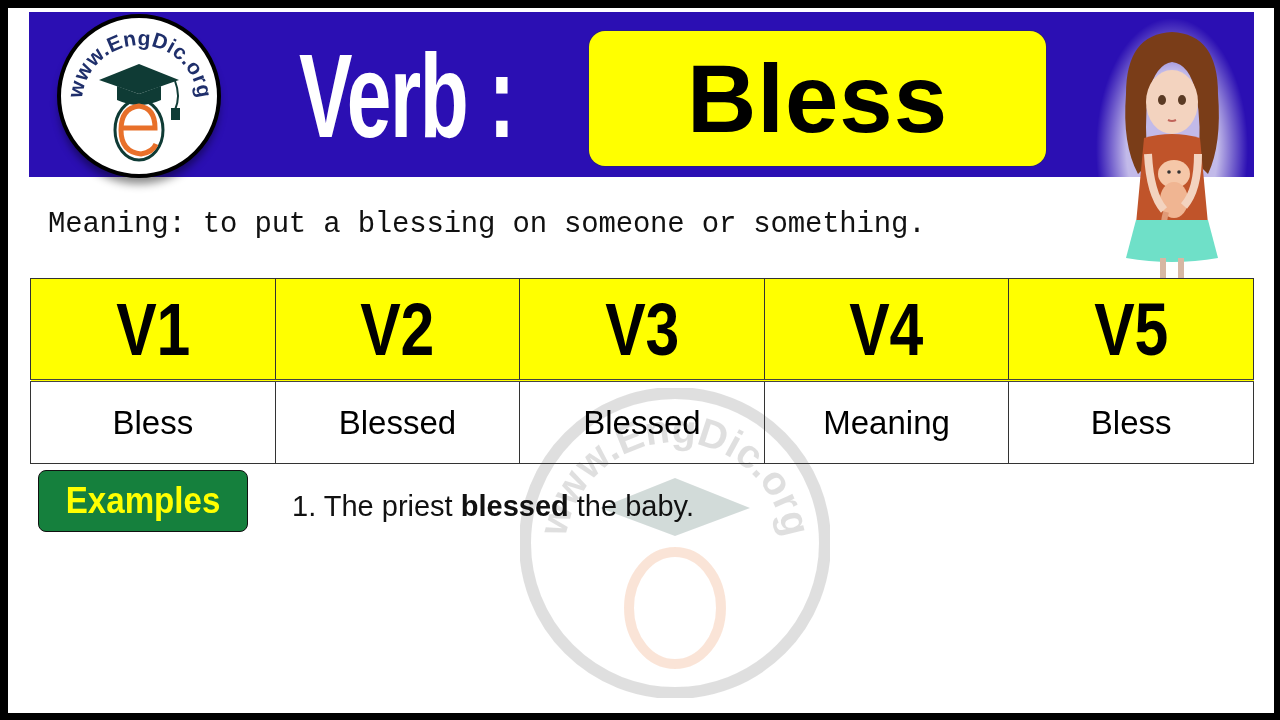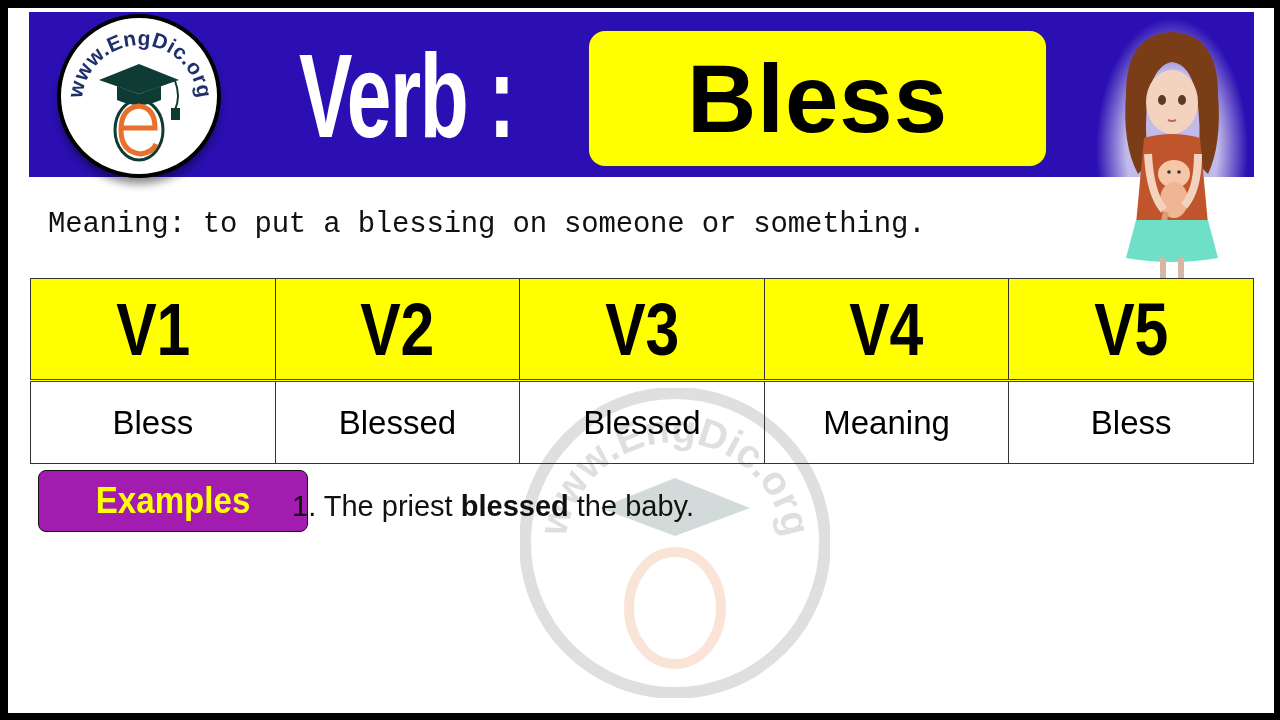--- a/index.html
+++ b/index.html
@@ -52,21 +52,21 @@
   }
   table.forms th span { display: inline-block; transform: scaleX(0.82); }
   table.forms td {
     height: 81px; font-size: 33px; color: #000; background: transparent;
   }
   .watermark {
     position: absolute; left: 512px; top: 380px; width: 310px; height: 310px; opacity: 0.18;
     pointer-events: none;
   }
   .examples-badge {
-    position: absolute; left: 30px; top: 462px; width: 270px; height: 62px; background: #a21caf;
+    position: absolute; left: 30px; top: 462px; width: 210px; height: 62px; background: #15803d;
     border-radius: 8px; border: 1px solid #111; box-sizing: border-box;
     display: flex; align-items: center; justify-content: center;
   }
   .examples-badge span {
     color: #ffff00; font-weight: bold; font-size: 36px; transform: scaleX(0.92); display: inline-block;
   }
   .examples {
     position: absolute; left: 284px; top: 476px; font-size: 29px; color: #111; line-height: 45px;
   }
   .examples div { white-space: nowrap; }

